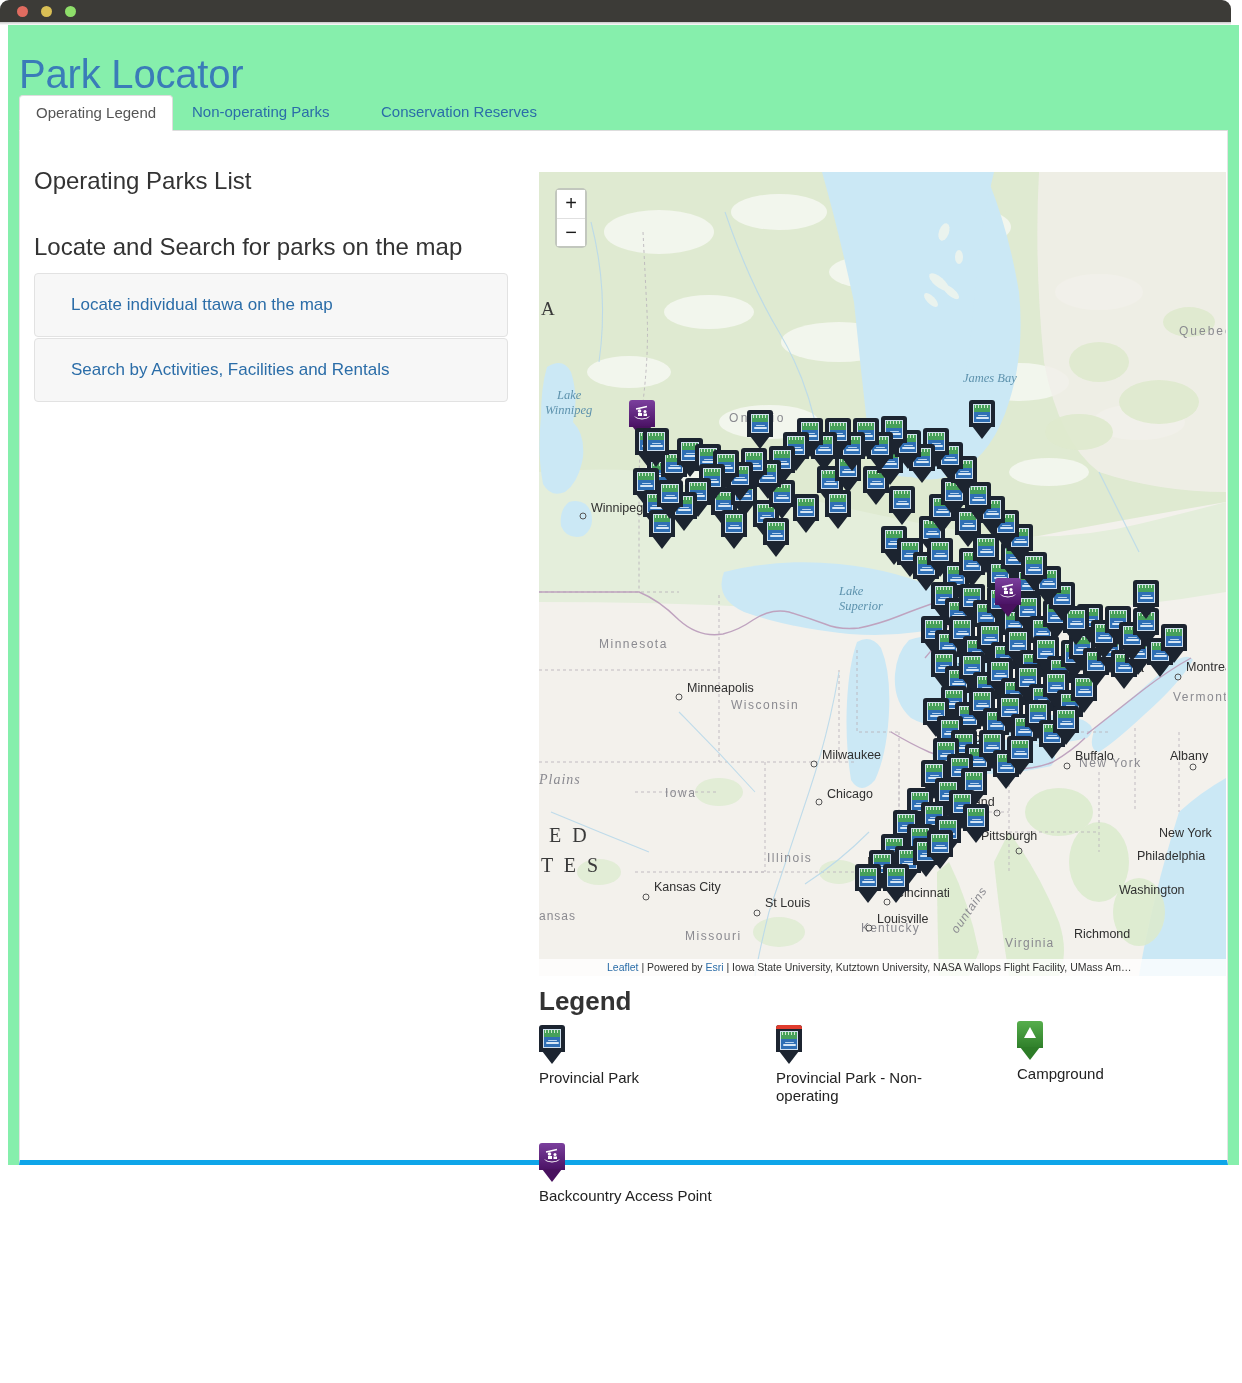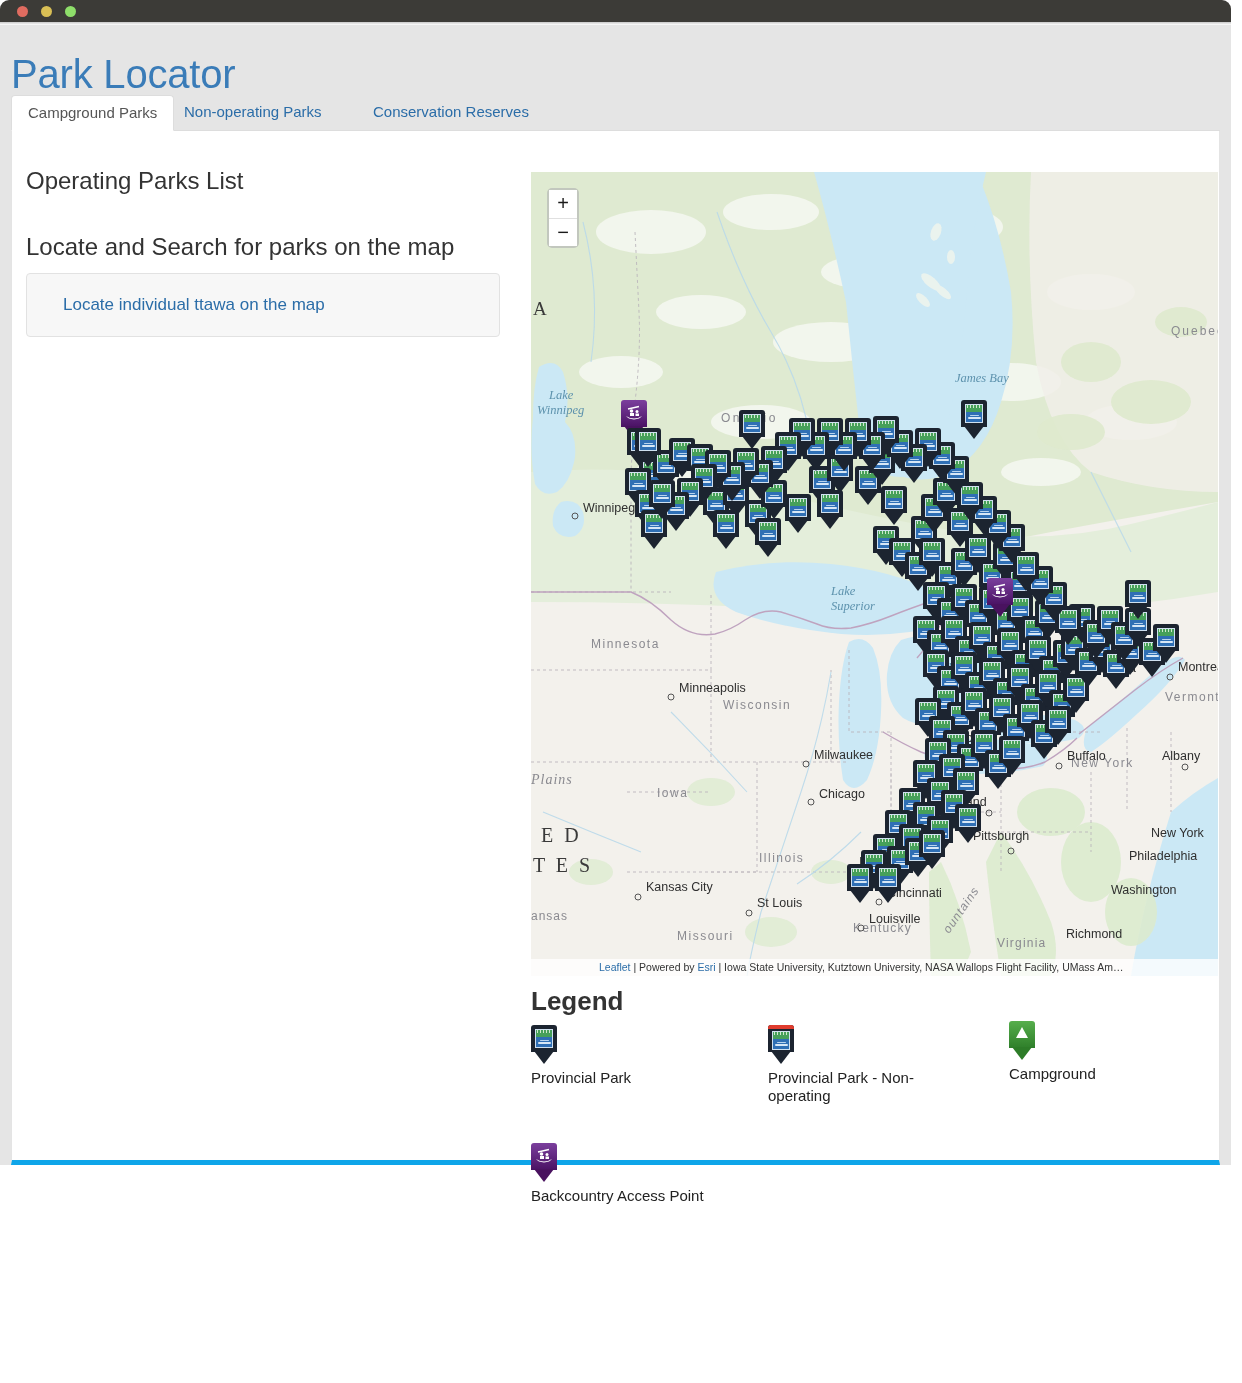--- a/index.html
+++ b/index.html
@@ -30,23 +30,23 @@
     left: 0; top: 22px; width: 1231px; height: 3px;
     background: linear-gradient(to bottom, rgba(0,0,0,.22), rgba(0,0,0,0));
   }
   .dot { position: absolute; top: 6px; width: 11px; height: 11px; border-radius: 50%; }
   #dot-close { left: 17px; background: #e06c60; }
   #dot-min   { left: 41px; background: #d9bf55; }
   #dot-max   { left: 65px; background: #8ede6a; }
 
   #page {
     position: absolute;
-    left: 0; top: 25px;
+    left: 8px; top: 25px;
     width: 1231px; height: 1140px;
-    background: #e5e5e5;
+    background: #86efac;
   }
 
   
   #app-title {
     position: absolute;
     left: 11px; top: 0px;
     font-size: 40px;
     color: #3a7cb8;
     font-weight: 400;
     letter-spacing: -0.2px;
@@ -286,35 +286,38 @@
     <span class="dot" id="dot-min"></span>
     <span class="dot" id="dot-max"></span>
   </div>
   <div id="titlebar-shadow"></div>
 
   <div id="page">
 
     <h1 id="app-title">Park Locator</h1>
 
     <div id="tabbar">
-      <div class="tab active" style="left:0px;">Campground Parks</div>
+      <div class="tab active" style="left:0px;">Operating Legend</div>
       <div class="tab" style="left:157px;">Non-operating Parks</div>
       <div class="tab" style="left:346px;">Conservation Reserves</div>
     </div>
 
     <div id="content">
 
       <div id="left-col">
         <h2 id="parks-list-heading">Operating Parks List</h2>
 
 
         <h2 id="locate-heading">Locate and Search for parks on the map</h2>
 
         <div class="panel-link-box">
           <a class="panel-link">Locate individual ttawa on the map</a>
+        </div>
+        <div class="panel-link-box">
+          <a class="panel-link">Search by Activities, Facilities and Rentals</a>
         </div>
       </div>
 
       <div id="map-wrap">
 
         <div id="map-canvas">
           <svg width="687" height="804" viewBox="0 0 687 804" xmlns="http://www.w3.org/2000/svg">
             <defs>
               <linearGradient id="noise" x1="0" y1="0" x2="1" y2="1">
                 <stop offset="0" stop-color="#e9f0e2"></stop>

